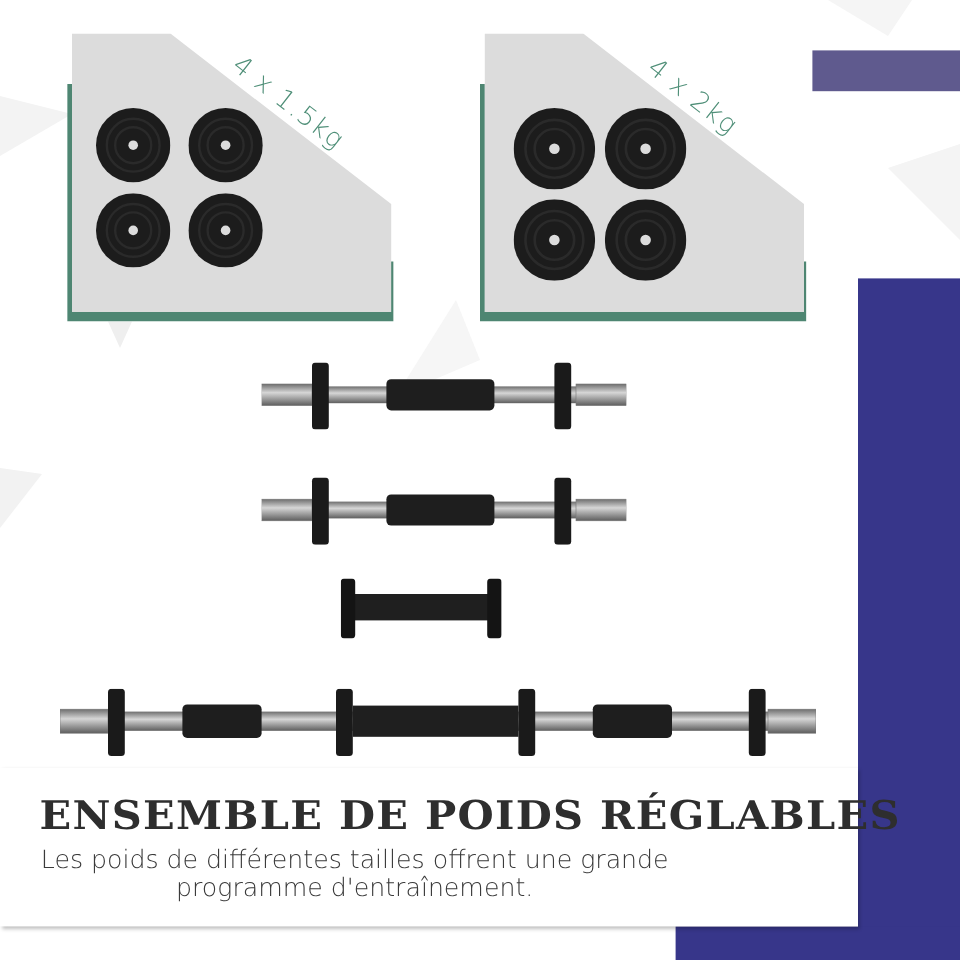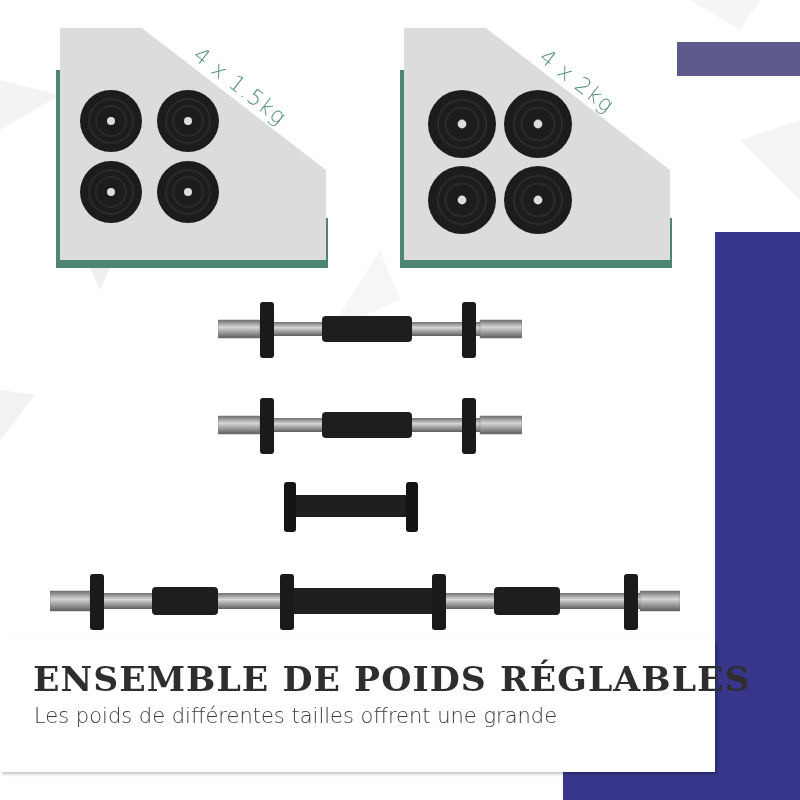--- a/index.html
+++ b/index.html
@@ -139,13 +139,14 @@
   <rect x="230" y="0" width="14" height="56" rx="3" fill="#1a1a1a"></rect>
   <rect x="244" y="14" width="138" height="26" fill="#1f1f1f"></rect>
   <rect x="382" y="0" width="14" height="56" rx="3" fill="#1a1a1a"></rect>
   <rect x="444" y="13" width="66" height="28" rx="4" fill="#1e1e1e"></rect>
 </svg>
 
 <div class="white-box"></div>
 <div class="title">ENSEMBLE DE POIDS RÉGLABLES</div>
 <div class="desc">
   <span>Les poids de différentes tailles offrent une grande</span>
+  <span>programme d'entraînement.</span>
 </div>
 
 </body></html>

